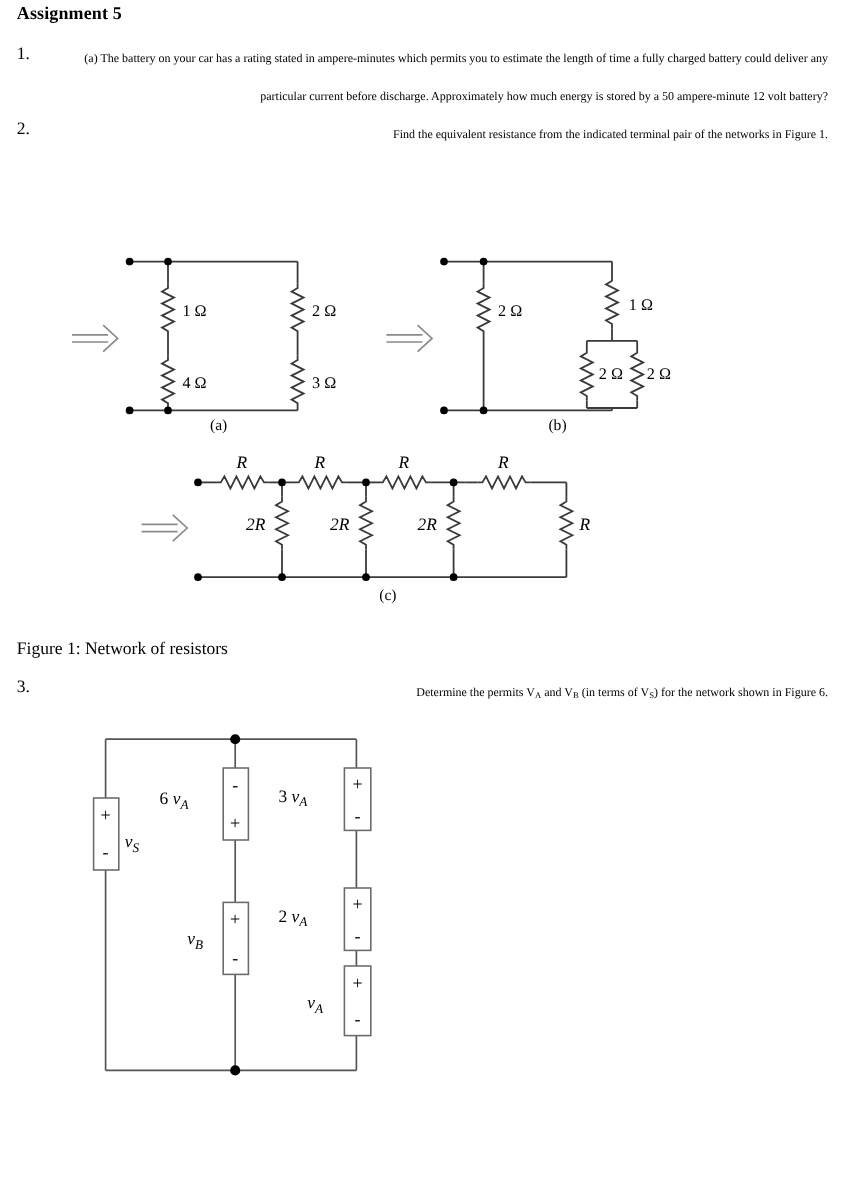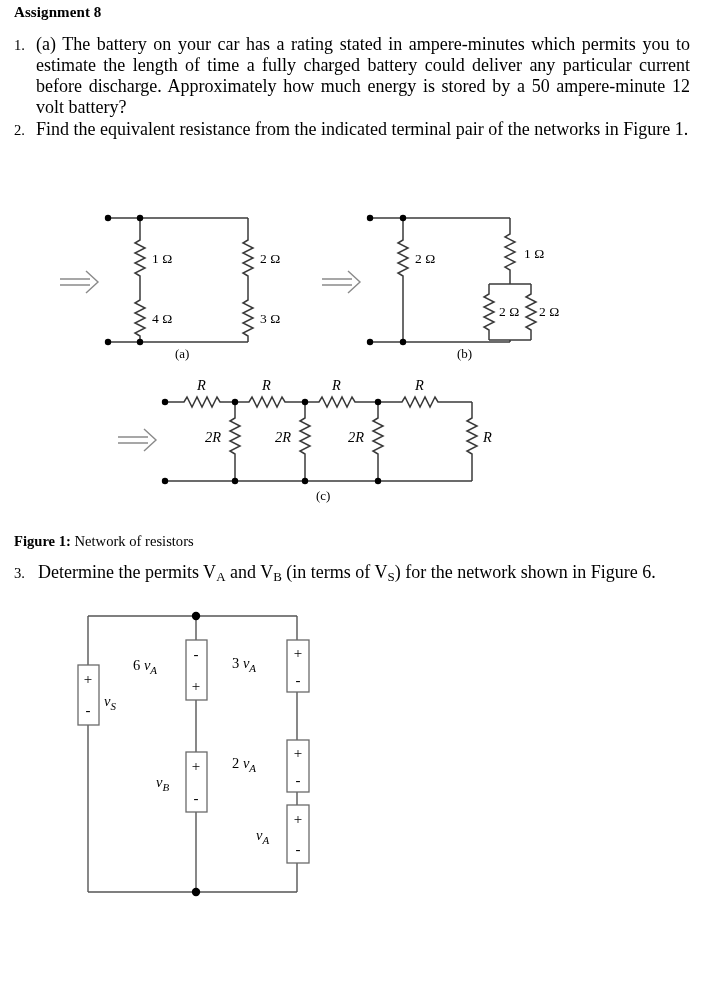--- a/index.html
+++ b/index.html
@@ -42,47 +42,48 @@
   }
   .qnum {
     width: 22px;
     flex: 0 0 22px;
     font-size: 14.6px;
     line-height: 22.5px;
     text-align: left;
   }
   .qbody {
     flex: 1 1 auto;
-    font-size: 18px;
-    line-height: 21px;
+    font-size: 10px;
+    line-height: 31px;
     text-align: justify;
     text-justify: inter-word;
   }
   .qbody p {
     margin: 0;
+    text-align: right;
   }
   .q2 {
     margin-top: 0px;
   }
   .q2 .qbody {
     text-align: left;
   }
   .sub {
     font-size: 0.72em;
     vertical-align: -0.22em;
     letter-spacing: 0;
   }
   .figcap {
     position: absolute;
     left: 14px;
     font-size: 14.6px;
     line-height: 20px;
   }
   .figcap b {
-    font-weight: bold;
+    font-weight: normal;
     margin-top: 23px;
   }
   #fig1-caption { top: 531px; }
   #fig2-caption { top: 931px; }
 
   .q3 {
     position: absolute;
     left: 14px;
     top: 562px;
     width: 676px;
@@ -112,21 +113,21 @@
   .dot { fill: #000; }
   .arrow { stroke: #8a8a8a; stroke-width: 1.4; fill: none; }
   .pmbox { stroke: #6a6a6a; stroke-width: 1.3; fill: #fff; }
   .pm { font-size: 15px; }
 </style>
 </head>
 <body>
 
 <div class="page">
 
-  <div class="title">Assignment 8</div>
+  <div class="title">Assignment 5</div>
 
   <div class="qlist">
 
     <div class="qitem">
       <div class="qnum">1.</div>
       <div class="qbody">
         <p>(a) The battery on your car has a rating stated in ampere-minutes which permits you to estimate the length of time a fully charged battery could deliver any particular current before discharge. Approximately how much energy is stored by a 50 ampere-minute 12 volt battery?</p>
       </div>
     </div>
 

